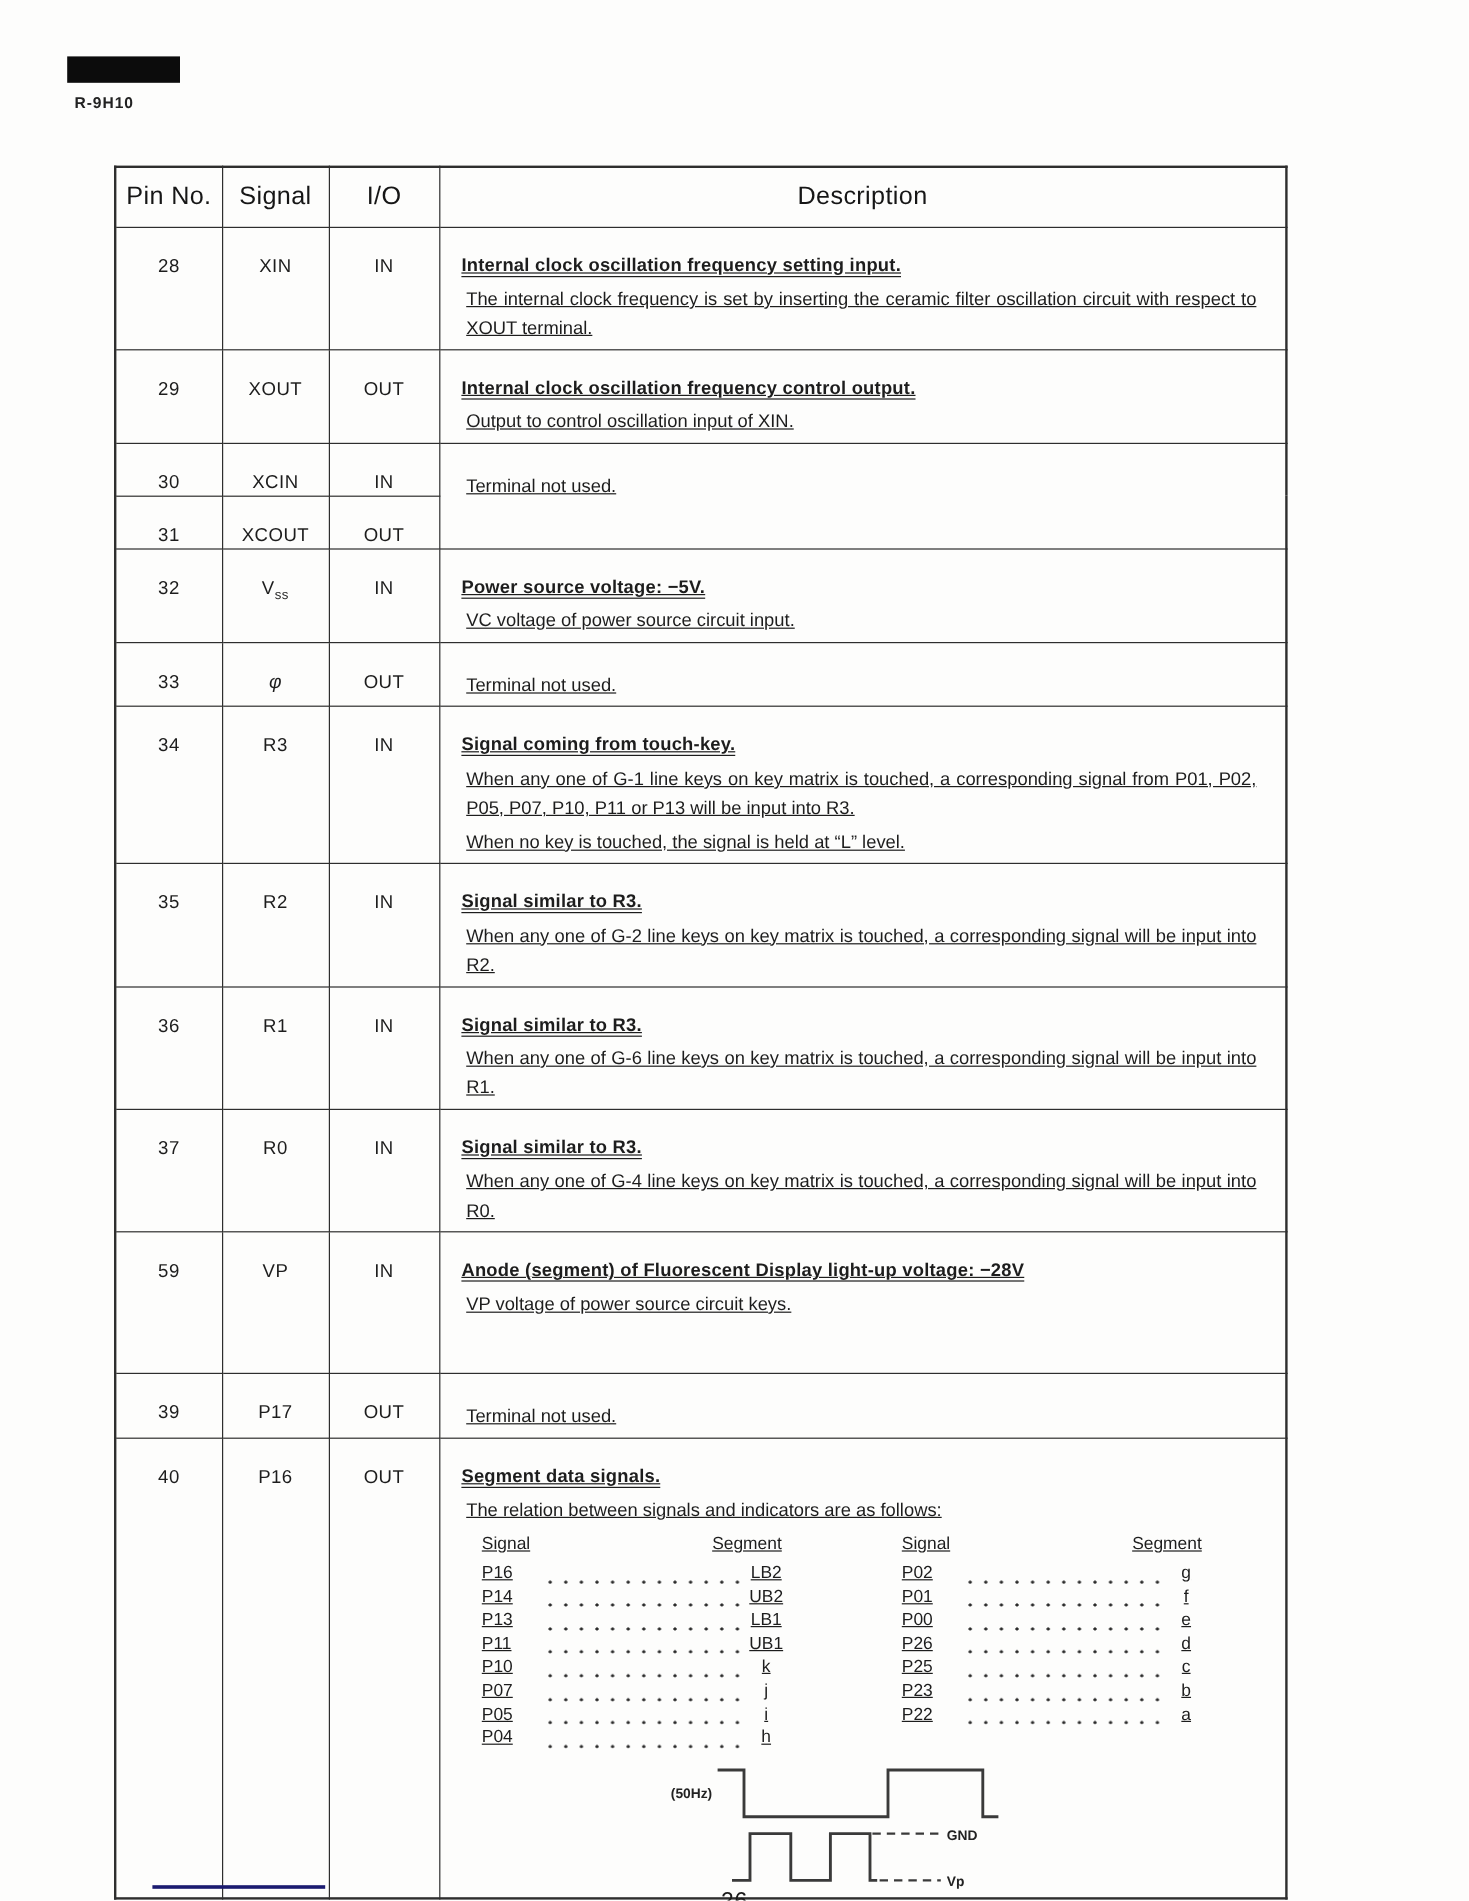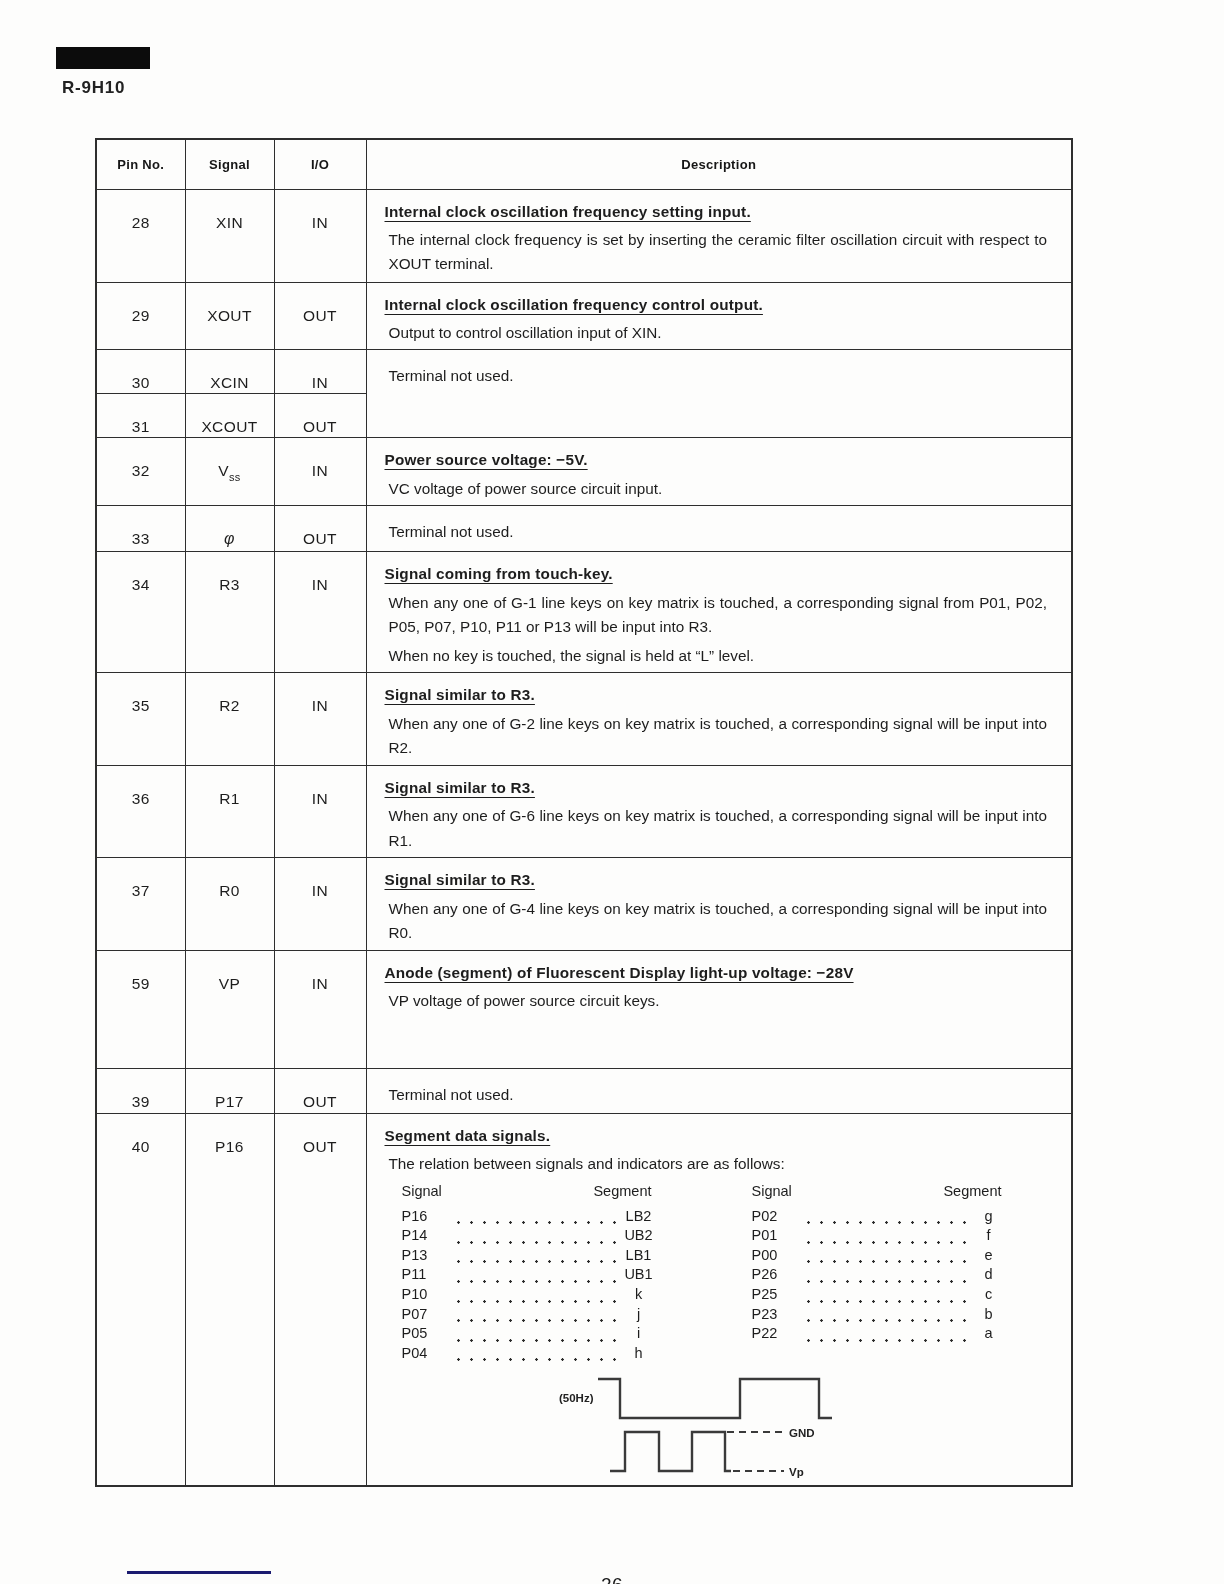--- a/index.html
+++ b/index.html
@@ -14,59 +14,60 @@
   }
   .redaction-box {
     position: absolute;
     left: 56px; top: 47px;
     width: 94px; height: 22px;
     background: #0c0c0c;
   }
   .model-code {
     position: absolute;
     left: 62px; top: 78px;
-    font-size: 17px;
+    font-size: 13px;
     font-weight: bold;
     letter-spacing: 0.8px;
     color: #222;
   }
   table.pin-table {
     position: absolute;
     left: 95px; top: 138px;
     width: 976px;
     border-collapse: collapse;
     table-layout: fixed;
   }
   table.pin-table, table.pin-table th, table.pin-table td {
     border: 1.6px solid #2e2e2e;
   }
   table.pin-table { border-width: 2.2px; }
   th.hdr {
-    font-size: 13px;
-    font-weight: bold;
+    font-size: 21px;
+    font-weight: normal;
     letter-spacing: 0.3px;
     text-align: center;
     color: #161616;
   }
   td.pin, td.sig, td.io {
     text-align: center;
     vertical-align: top;
     padding-top: 24px;
     font-size: 15.5px;
     letter-spacing: 0.4px;
     color: #1d1d1d;
   }
   td.sig sub { font-size: 11px; margin-top: 16px; }
   td.sig .phi { font-style: italic; font-size: 16px; }
   td.desc {
     vertical-align: top;
-    padding: 10px 20px 0 18px;
+    padding: 20px 20px 0 18px;
     font-size: 15.3px;
     line-height: 1.6;
     color: #1d1d1d;
+    text-decoration: underline;
   }
   .h {
     font-weight: bold;
     letter-spacing: 0.2px;
     text-decoration: underline;
     text-decoration-thickness: 1.4px;
     text-underline-offset: 4px;
   }
   .desc p { margin: 4px; }
   .j { text-align: justify; }

